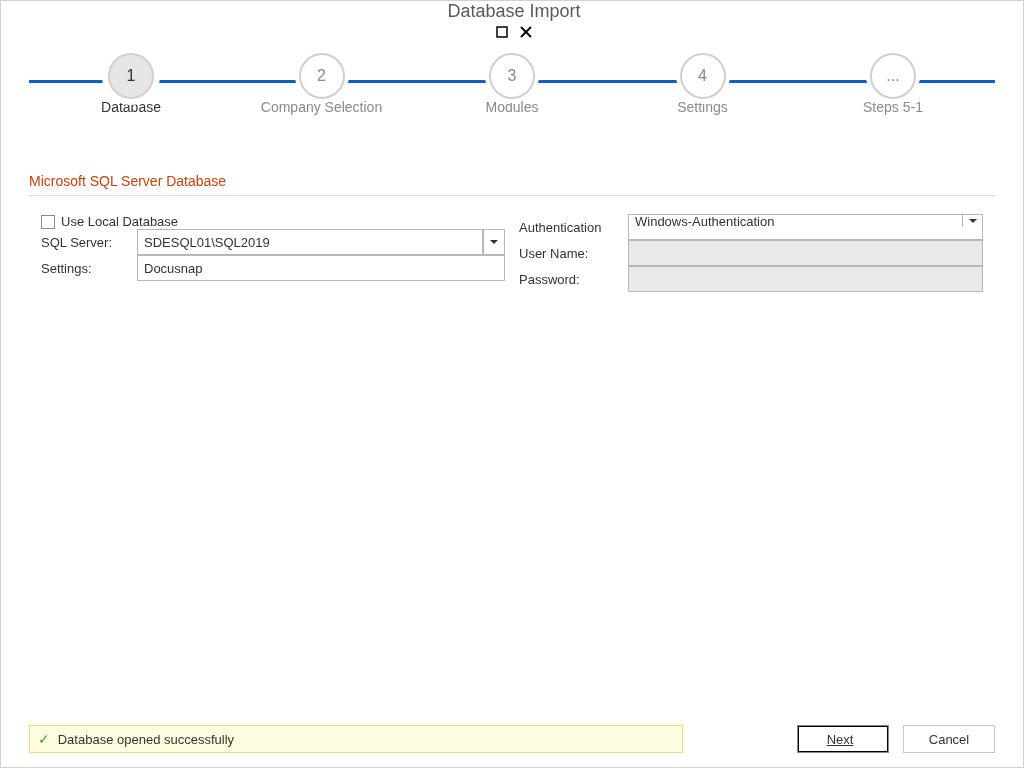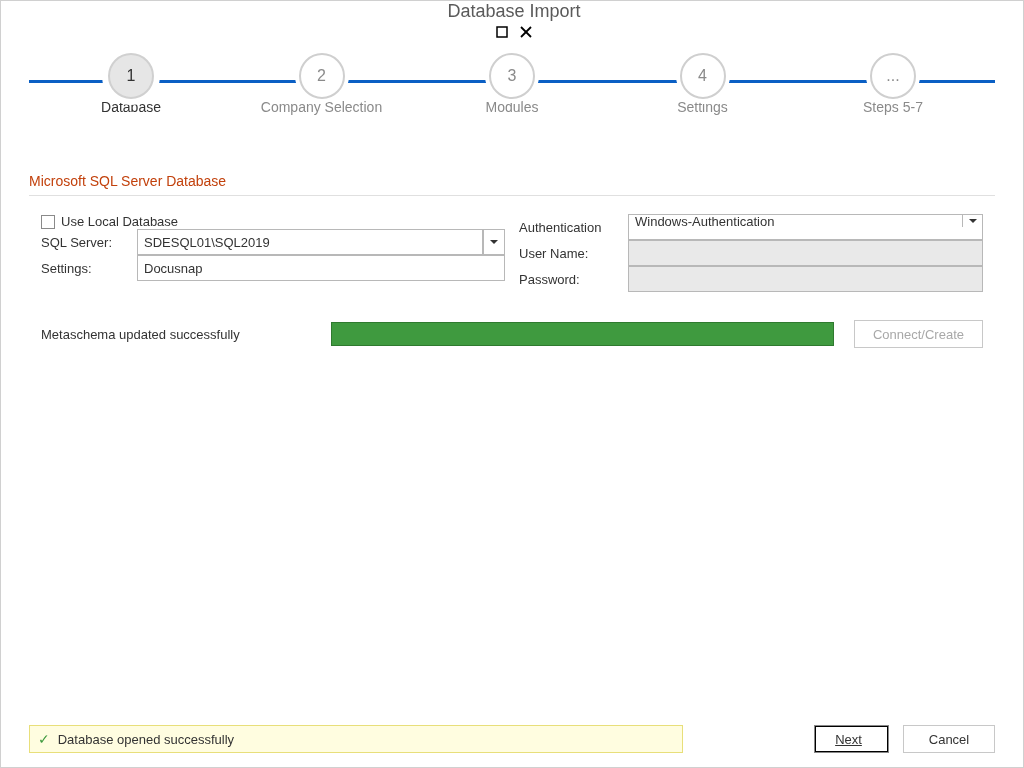--- a/index.html
+++ b/index.html
@@ -94,21 +94,21 @@
   }
   .notice {
     flex:0 0 654px; height:28px;
     background:#fffde0; border:1px solid #e8df7a;
     display:flex; align-items:center; gap:8px; padding:0 8px;
     font-size:13px; color:#333;
   }
   .footer .spacer { flex:1; }
   .btn.primary {
     border:1px solid #888; box-shadow: inset 0 0 0 1px #000; text-decoration: underline;
-    width: 75px;
+    width: 92px;
     padding-left: 12px;
   }
   .btn.cancel { width:92px; }
   .check-icon { color:#3f9a3f; font-size:14px; line-height:1; }
 </style>
 </head>
 <body>
 
 <div class="titlebar">
   <h1>Database Import</h1>
@@ -141,21 +141,21 @@
     <div class="step">
       <div class="circle">3</div>
       <div class="step-label">Modules</div>
     </div>
     <div class="step">
       <div class="circle">4</div>
       <div class="step-label">Settings</div>
     </div>
     <div class="step">
       <div class="circle">...</div>
-      <div class="step-label">Steps 5-7</div>
+      <div class="step-label">Steps 5-1</div>
     </div>
   </div>
 </div>
 
 <div class="section-title">Microsoft SQL Server Database</div>
 <div class="hr"></div>
 
 <div class="form-area">
   <div class="columns">
     <div class="col">
@@ -187,25 +187,20 @@
         <span class="label label-r">User Name:</span>
         <input type="text" class="field" disabled="" value="" style="">
       </div>
       <div class="row">
         <span class="label label-r">Password:</span>
         <input type="password" class="field" disabled="" value="" style="">
       </div>
     </div>
   </div>
 
-  <div class="status-row">
-    <div class="status-text">Metaschema updated successfully</div>
-    <div class="progress"></div>
-    <button class="btn" disabled="">Connect/Create</button>
-  </div>
 </div>
 
 <div class="footer">
   <div class="notice">
     <span class="check-icon">✓</span>
     <span>Database opened successfully</span>
   </div>
   <div class="spacer"></div>
   <button class="btn primary">Next</button>
   <button class="btn cancel">Cancel</button>

